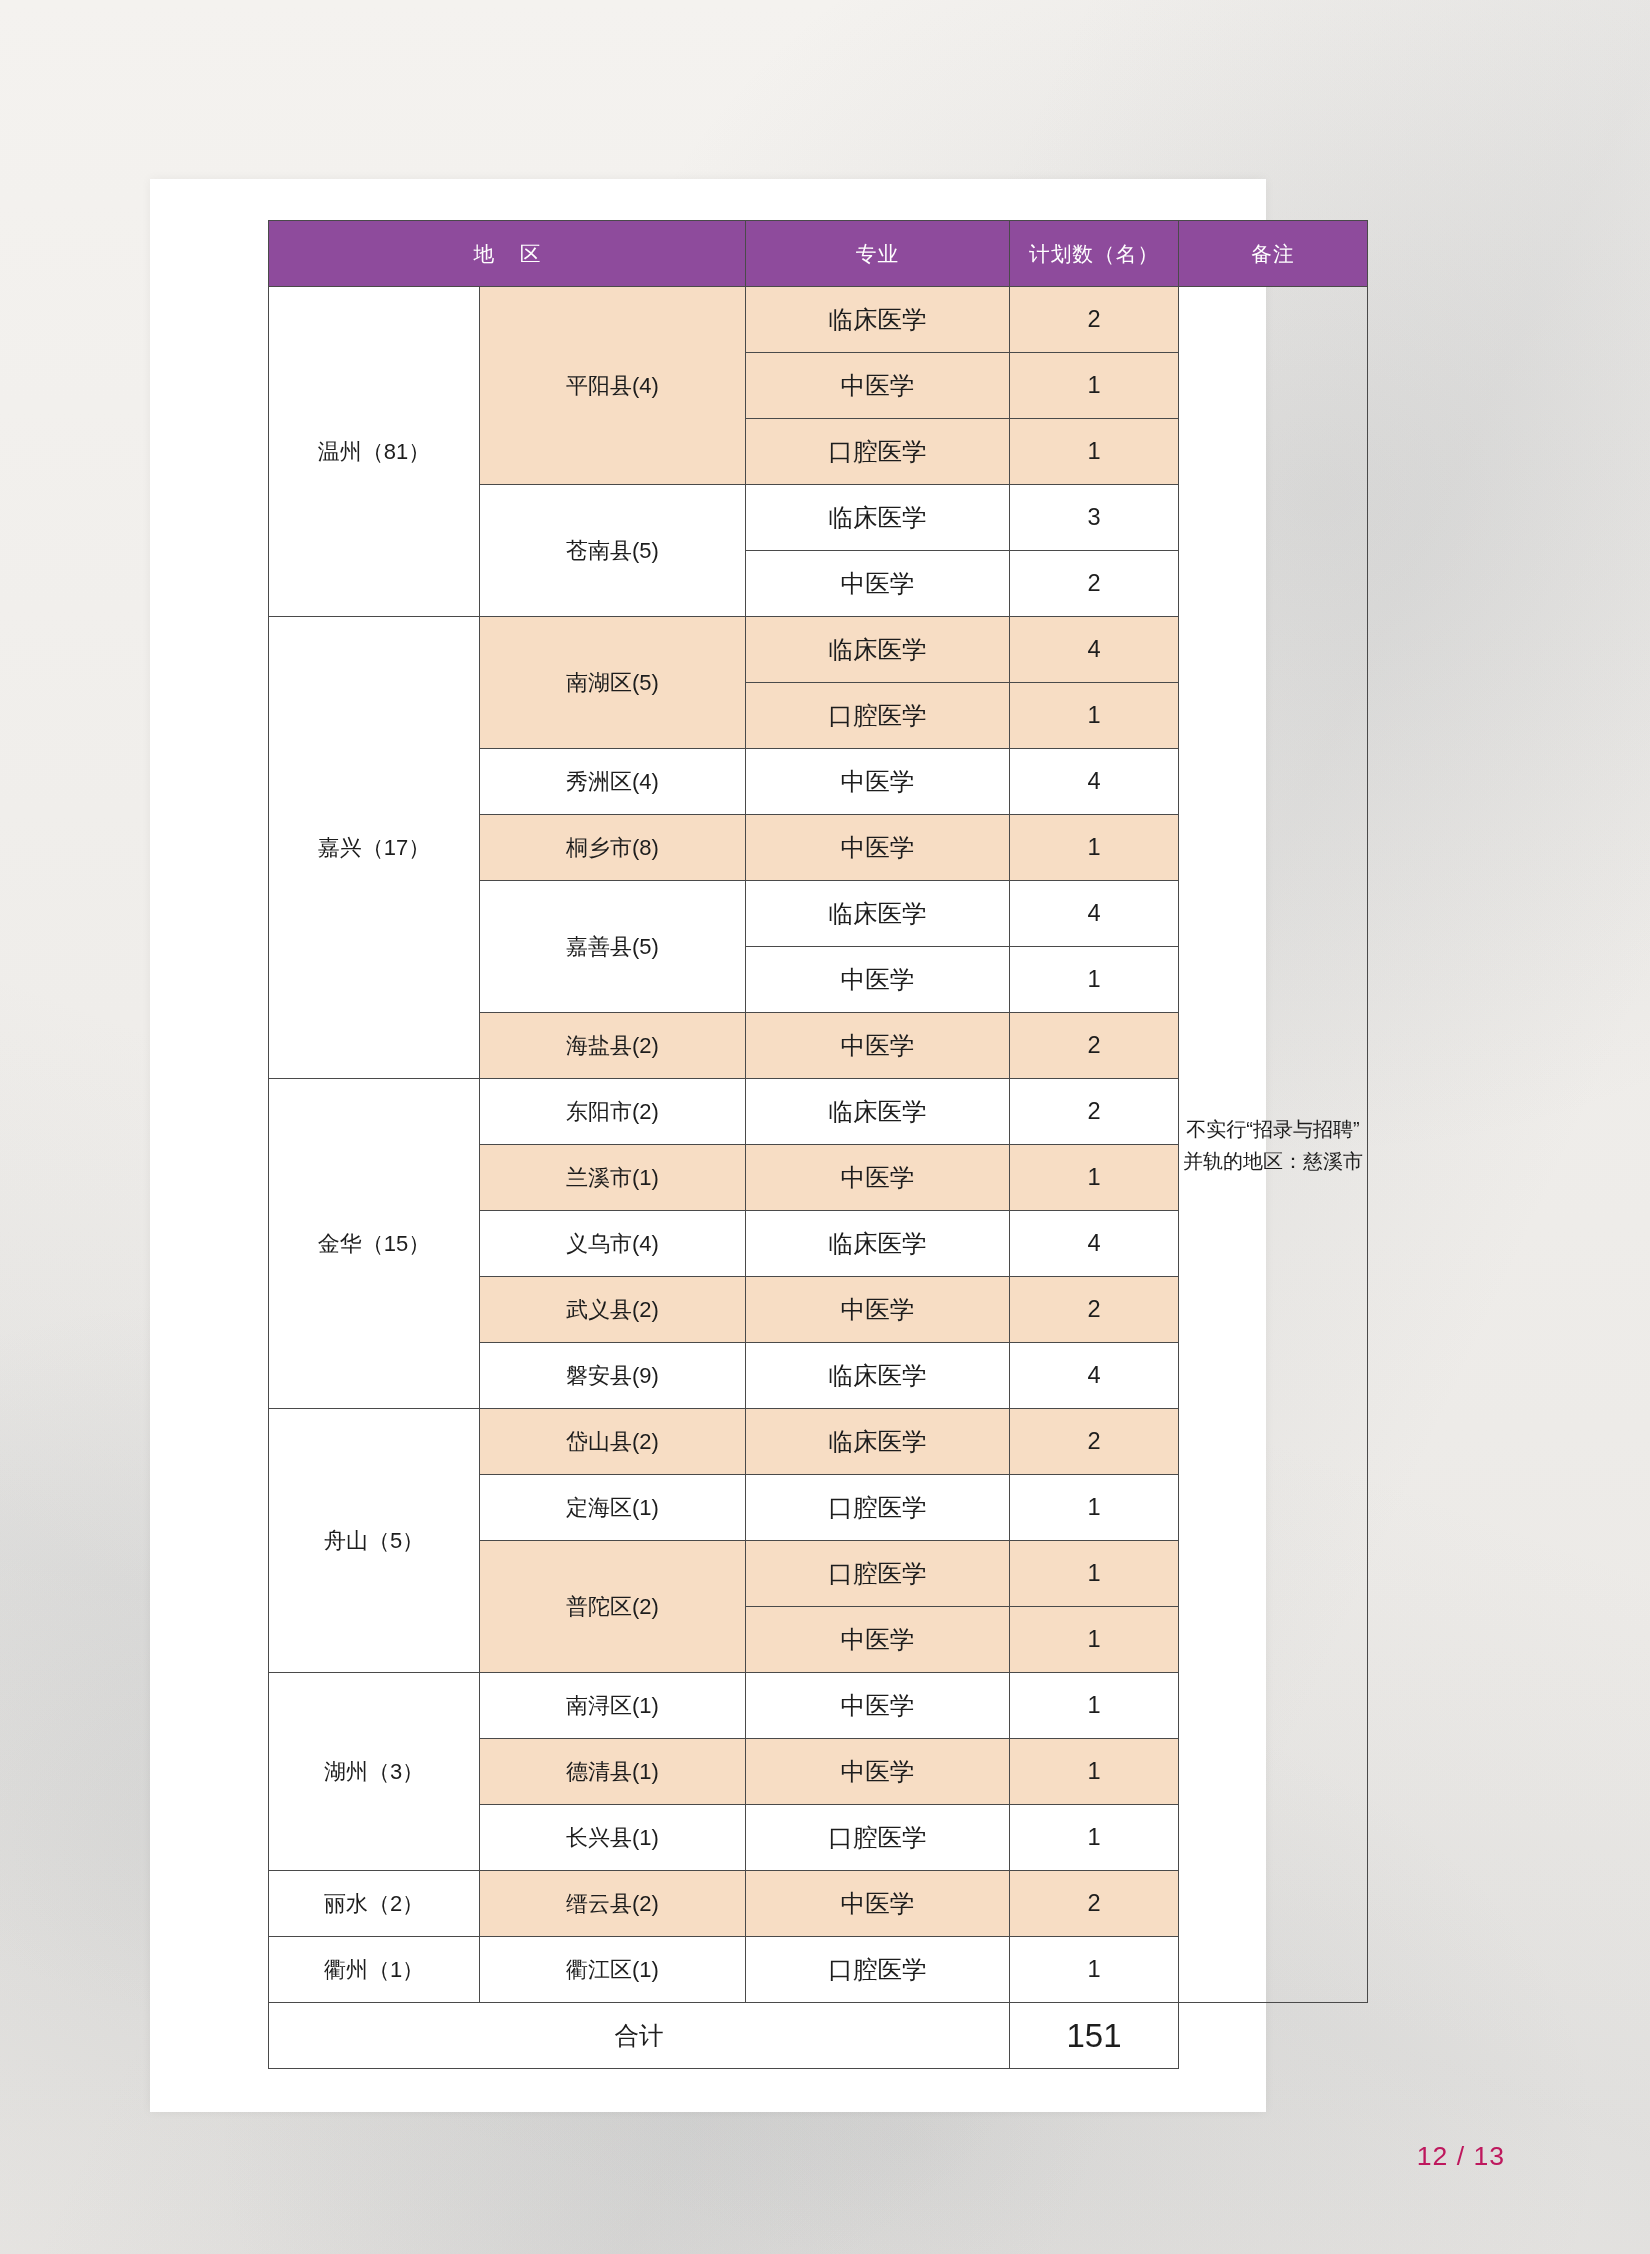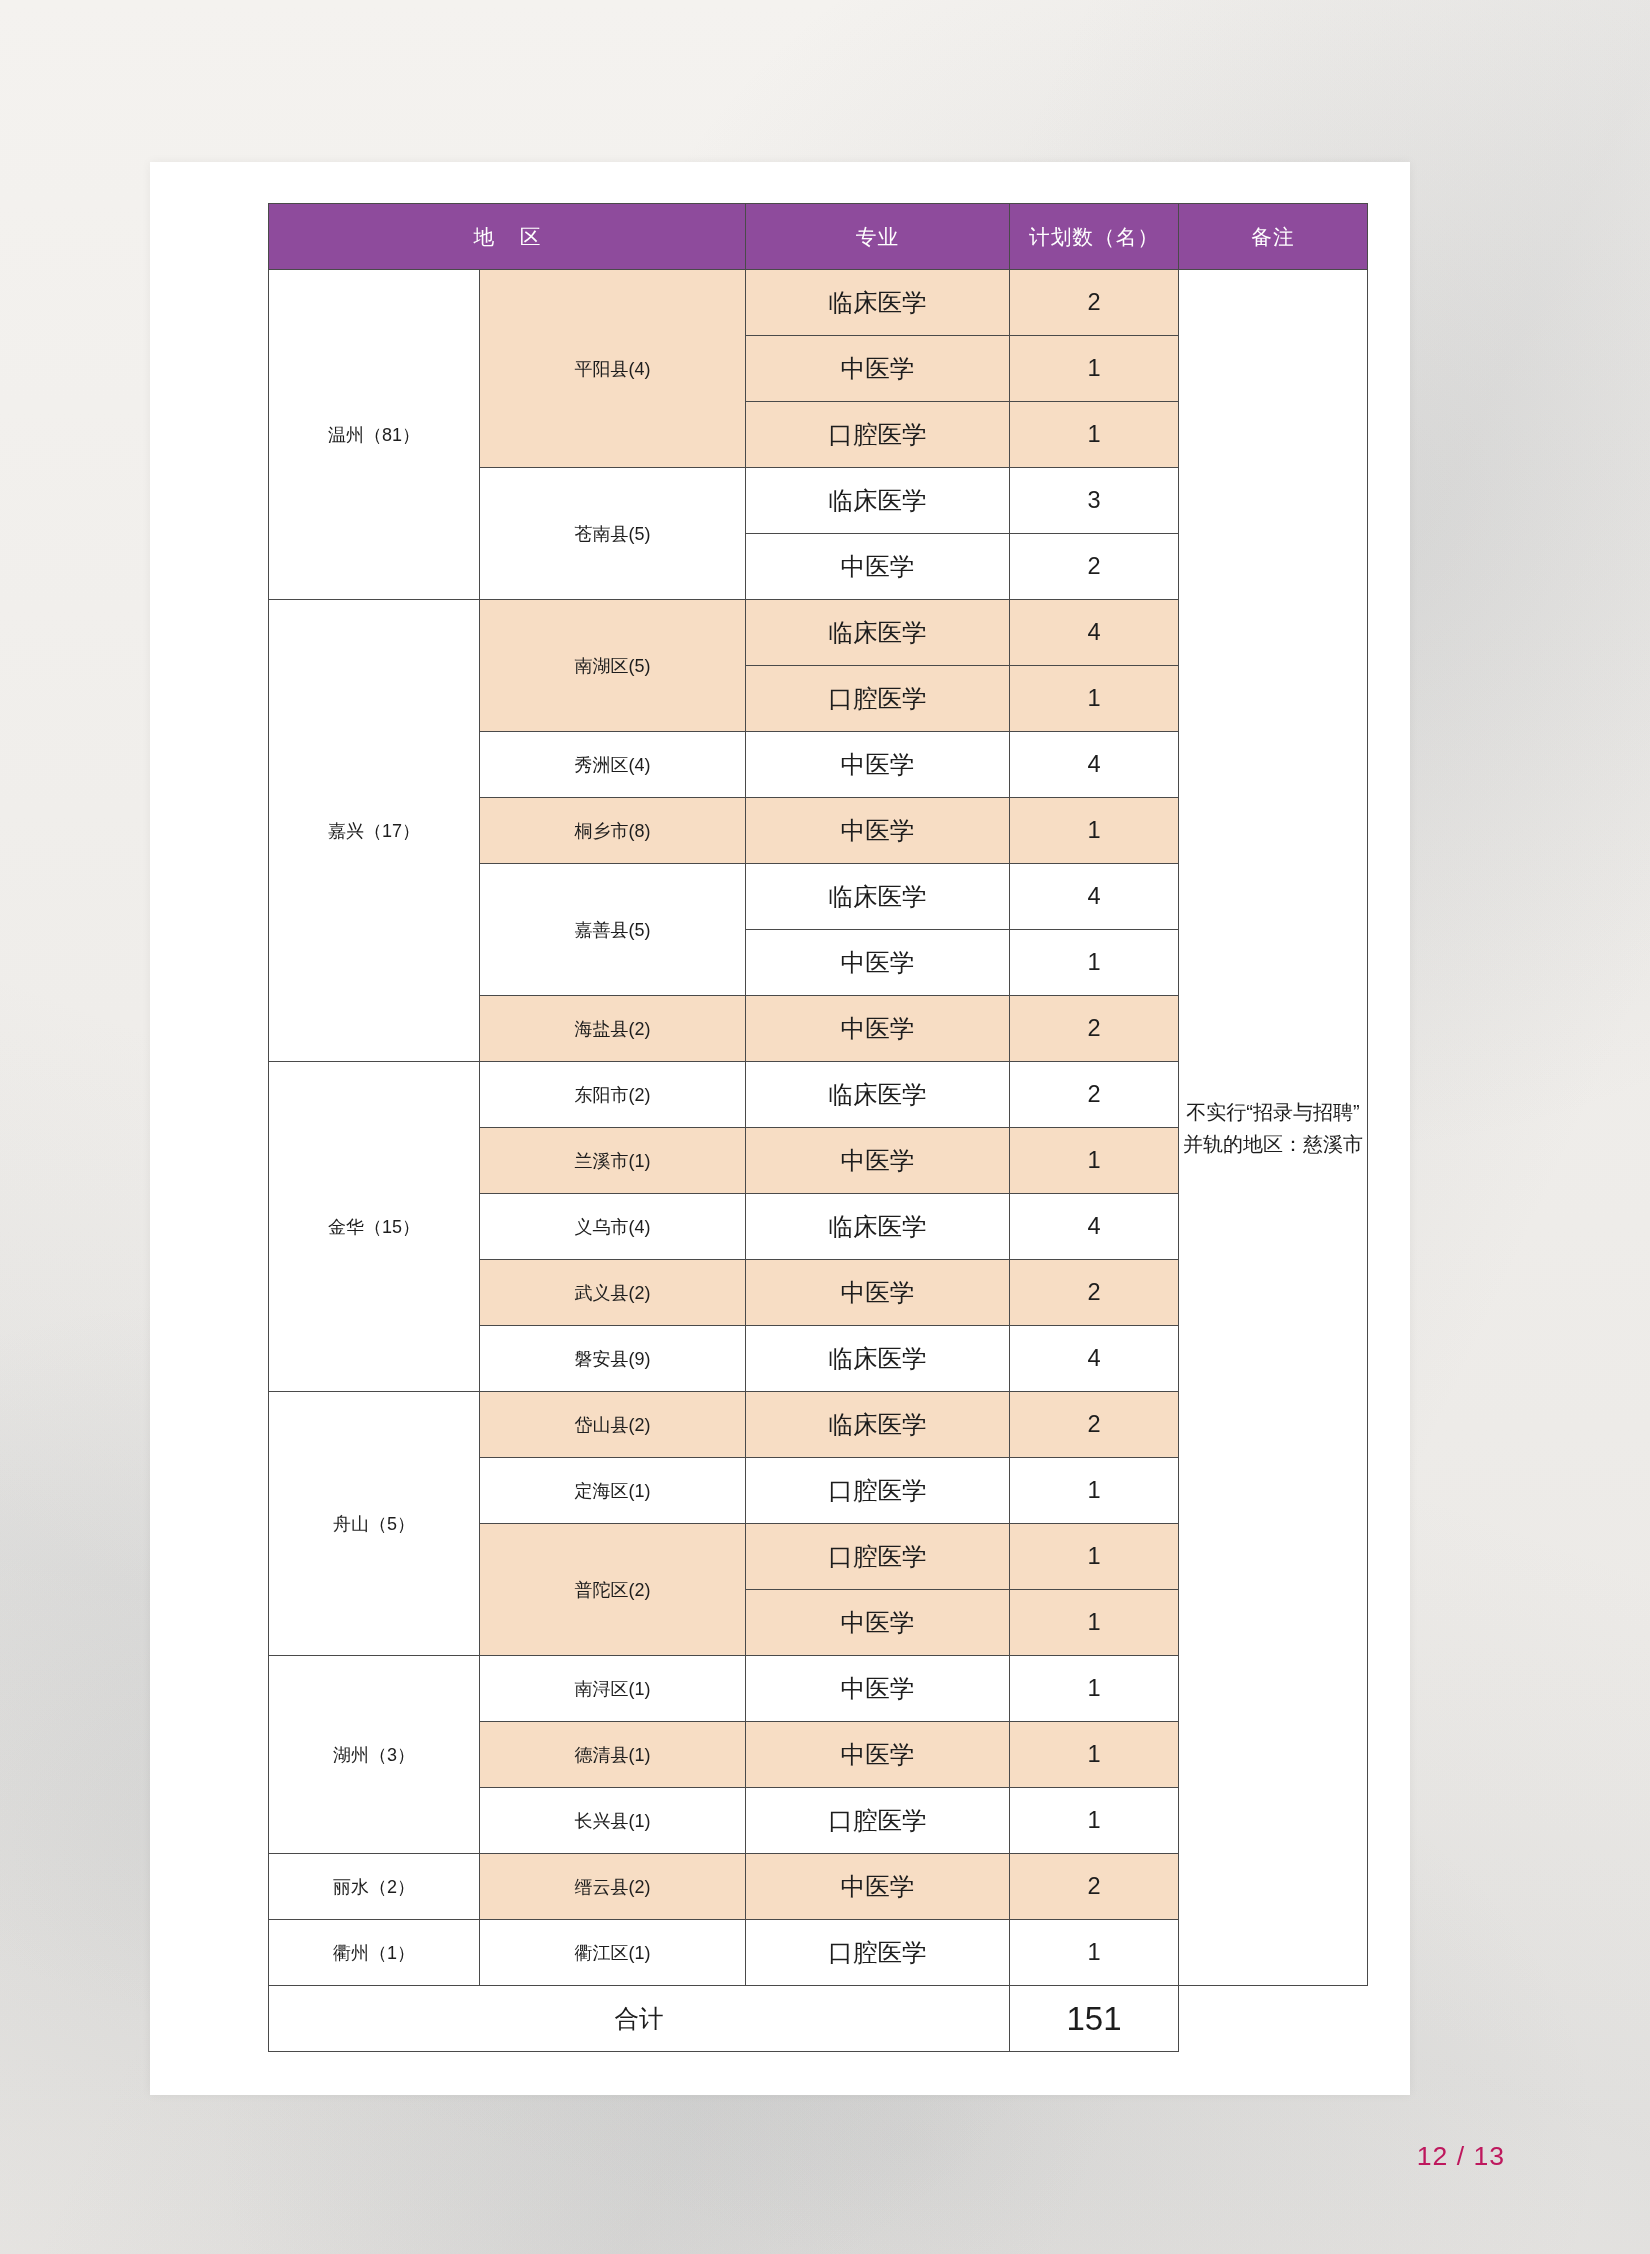--- a/index.html
+++ b/index.html
@@ -29,22 +29,22 @@
     position: absolute;
     inset: 0;
     background:
       linear-gradient(115deg, rgba(255,255,255,0) 40%, rgba(150,155,160,0.12) 62%, rgba(255,255,255,0) 78%),
       linear-gradient(200deg, rgba(255,255,255,0) 55%, rgba(140,148,155,0.10) 75%, rgba(255,255,255,0) 90%);
   }
 
   .page-sheet {
     position: absolute;
     left: 150px;
-    top: 162px;
-    width: 1260px;
+    top: 179px;
+    width: 1116px;
     height: 1933px;
     background: #ffffff;
     box-shadow: 0 0 9.9px rgba(0,0,0,0.05);
   }
 
   .table-wrap {
     position: absolute;
     left: 118px;
     top: 41px;
     width: 1099px;
@@ -88,21 +88,21 @@
     line-height: 1.6;
     padding: 0 13.8px;
   }
   td.total-label {
     font-size: 24.6px;
   }
   td.total-value {
     font-size: 33px;
   }
   td.region-cell, td.district-cell {
-    font-size: 18px;
+    font-size: 22px;
   }
   td.major-cell {
     font-size: 24.6px;
   }
   td.count-cell {
     font-size: 23.6px;
   }
 
   .page-number {
     position: absolute;

